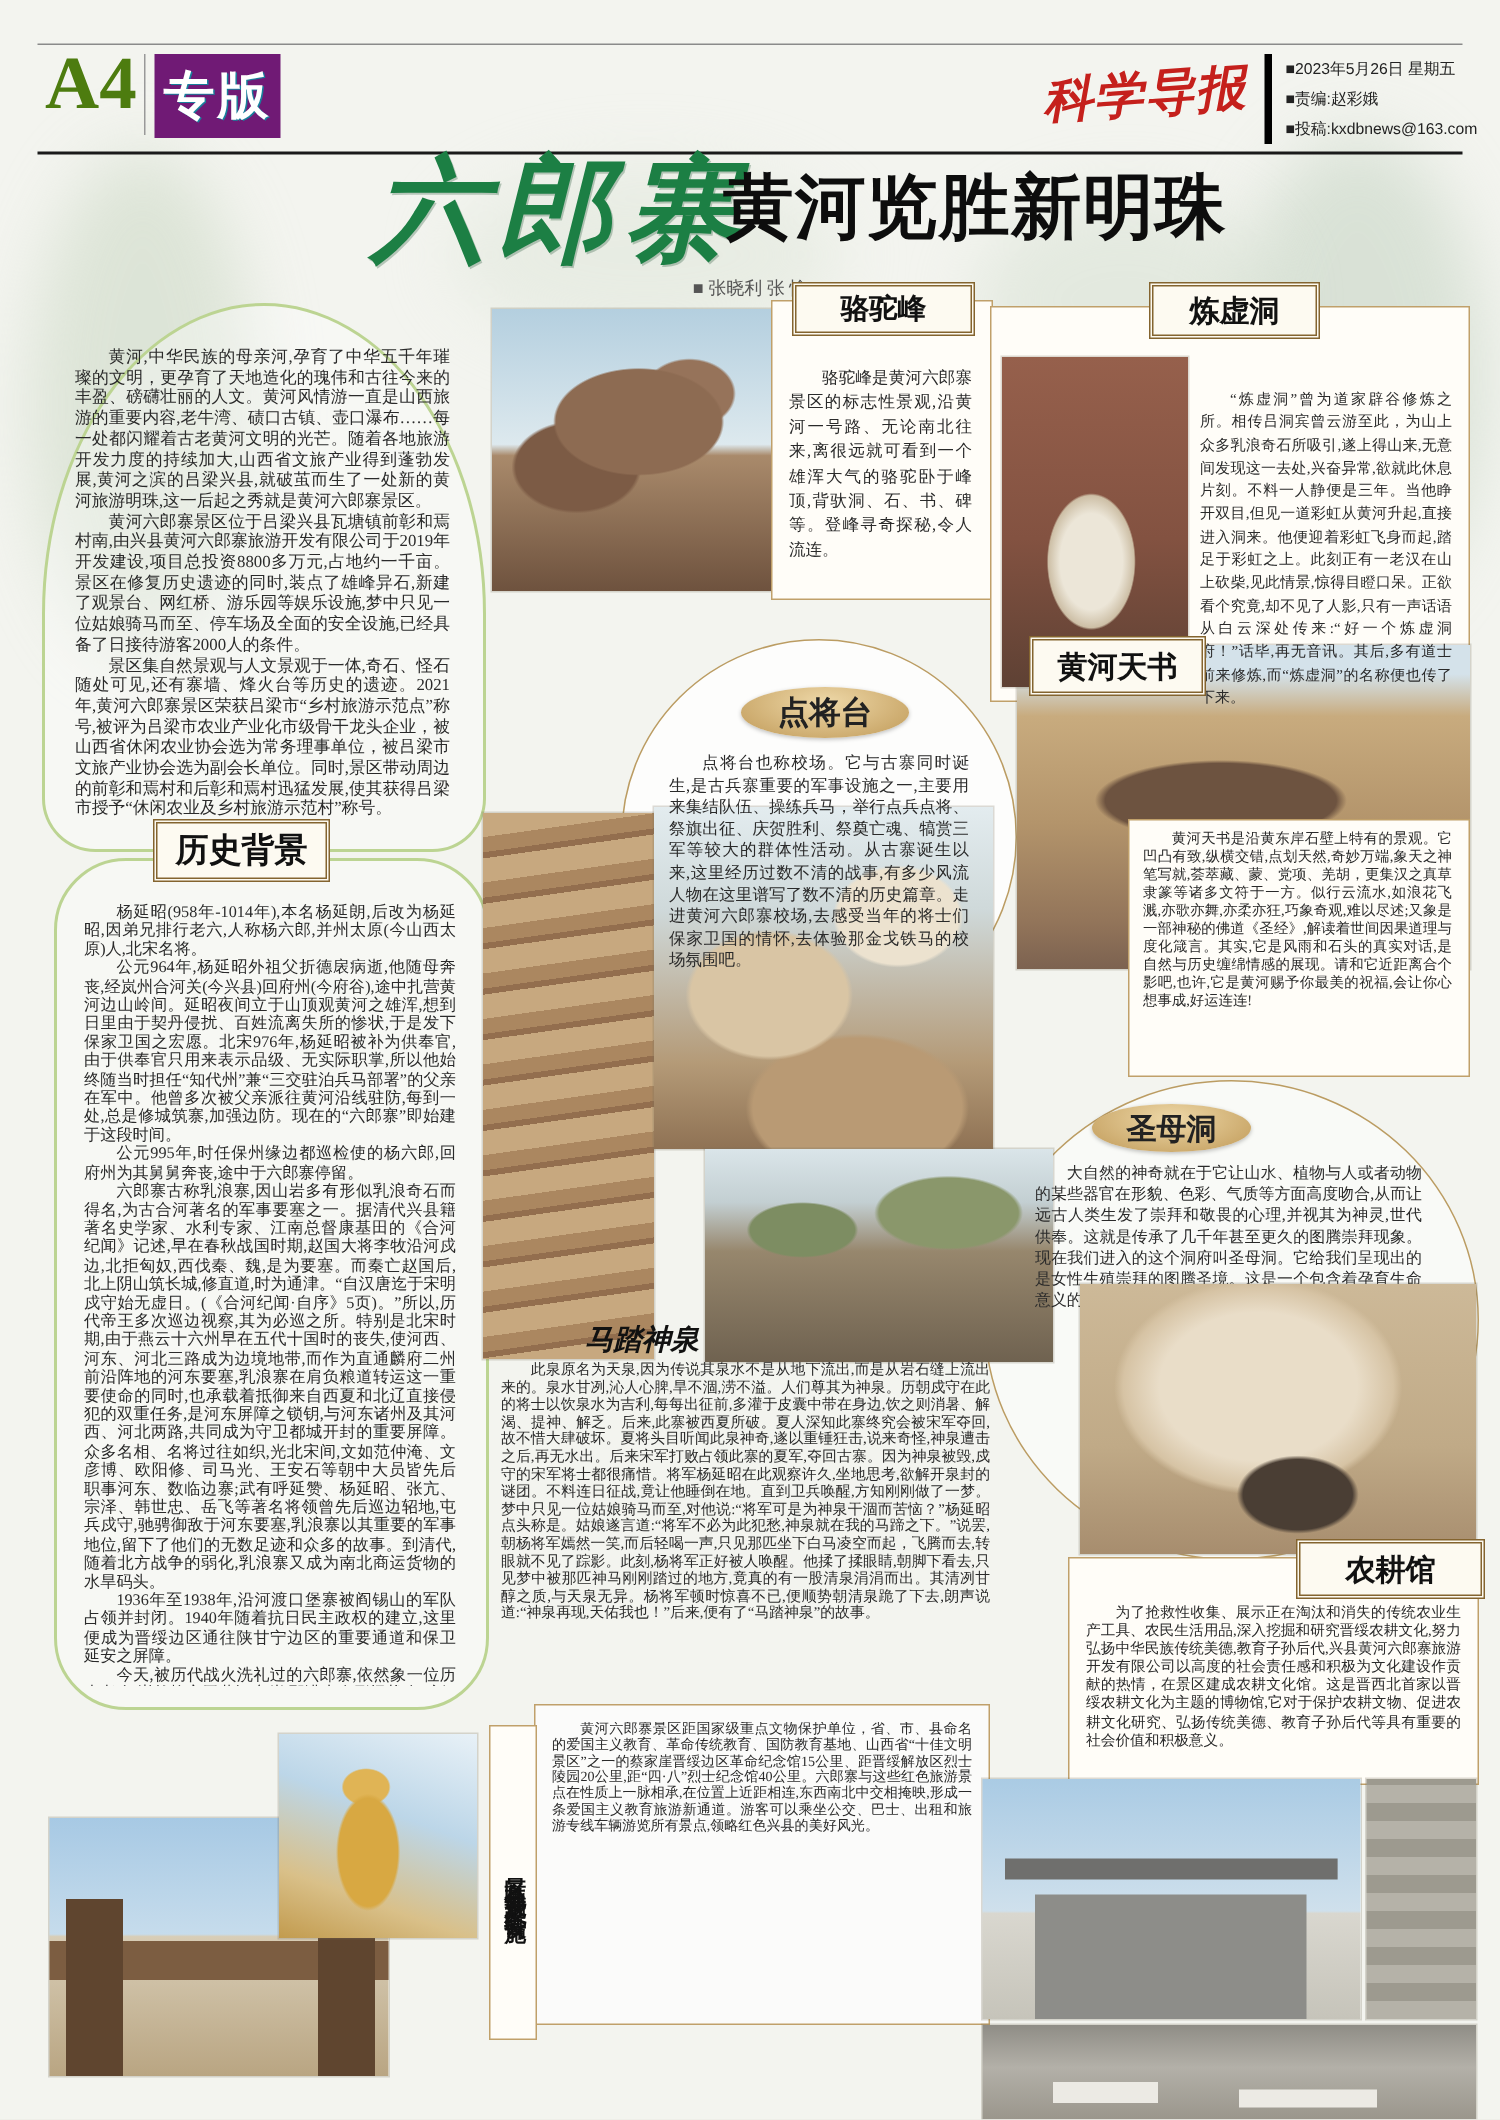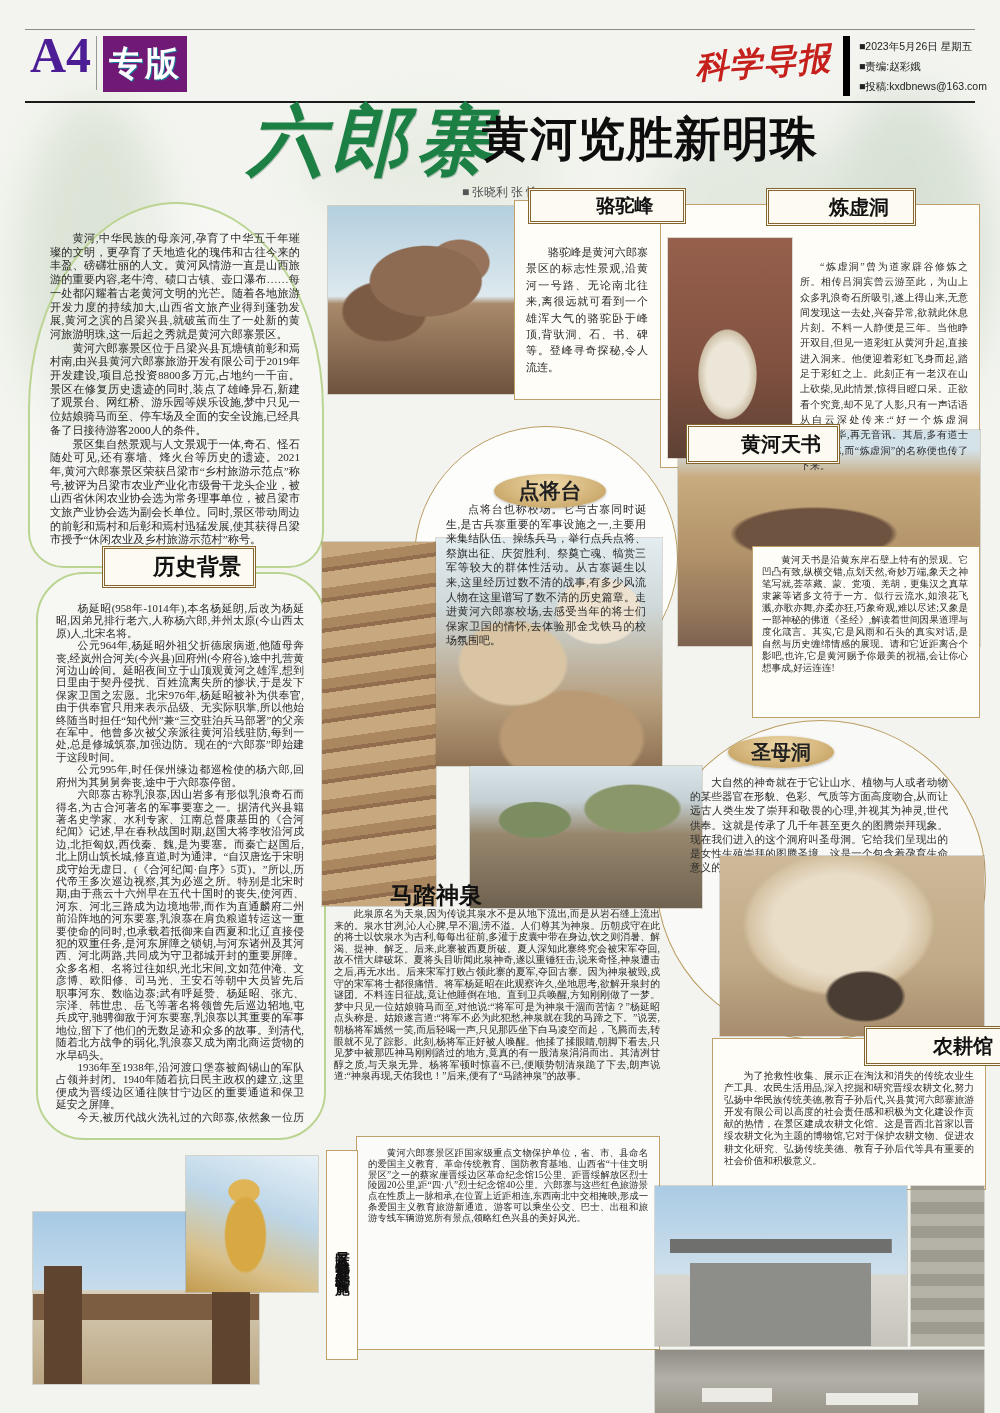--- a/index.html
+++ b/index.html
@@ -2,42 +2,42 @@
 <html><head>
 <meta charset="utf-8">
 <style>
   html,body{margin:0;padding:0;background:#e9eae4;}
   #page{position:relative;width:1000px;height:1413px;margin:0 auto;overflow:hidden;
         background:#f3f4ef;font-family:"Liberation Serif","DejaVu Serif",serif;color:#2a2a2a;}
   .abs{position:absolute;}
   .blob{position:absolute;border-radius:50%;filter:blur(22px);z-index:0;}
   .rule{position:absolute;background:#333;z-index:2;}
   
-  #a4{left:30px;top:30px;font-size:50px;font-weight:bold;color:#4c1d95;z-index:3;line-height:1;}
+  #a4{left:30px;top:30px;font-size:50px;font-weight:bold;color:#4d7c0f;z-index:3;line-height:1;}
   #hdr-div{left:96px;top:36px;width:1px;height:54px;background:#999;z-index:3;}
   #zhuanban{left:103px;top:36px;width:84px;height:56px;background:#701a75;z-index:3;
             display:flex;align-items:center;justify-content:center;color:#fff;
             font-size:34px;font-weight:bold;letter-spacing:2px;
             font-family:"Liberation Sans","DejaVu Sans",sans-serif;text-shadow:1px 1px 0 #18809c;}
   #masthead{left:695px;top:40px;width:160px;color:#c5201c;font-size:33px;font-weight:bold;
             font-style:italic;transform:rotate(-4deg);z-index:3;letter-spacing:1px;}
-  #hdr-info{left:843px;top:36px;width:132px;border-left:7px solid #000000;padding-left:9px;
+  #hdr-info{left:843px;top:36px;width:132px;border-left:5px solid #000000;padding-left:9px;
             font-size:10.5px;line-height:20px;color:#222;z-index:3;
             font-family:"Liberation Sans","DejaVu Sans",sans-serif;}
   
   #callig{left:248px;top:103px;font-size:76px;font-weight:bold;font-style:italic;
           color:#1c7f44;z-index:3;letter-spacing:8px;line-height:1;
           text-shadow:1px 1px 0 rgba(0,60,25,.25);}
   #mainline{left:482px;top:116px;font-size:47px;font-weight:800;color:#0d0d0d;z-index:3;
             letter-spacing:1px;line-height:1;}
   #byline{left:380px;top:184px;width:240px;text-align:center;font-size:12px;color:#555;z-index:3;}
   
   .panel{position:absolute;background:#fffdf8;border:1px solid #c0a06a;z-index:2;}
   .tbox{position:absolute;background:#fdfaf1;border:3px double #84642f;z-index:4;
-        display:flex;align-items:center;justify-content:center;font-weight:bold;color:#111;padding-left:36px;}
+        display:flex;align-items:center;justify-content:center;font-weight:bold;color:#111;}
   .etitle{position:absolute;border-radius:50%;z-index:4;display:flex;align-items:center;
           justify-content:center;font-weight:bold;color:#222;
           background:radial-gradient(ellipse at 50% 30%,#eed8a8,#c09a58);
           box-shadow:0 1px 3px rgba(0,0,0,.25);}
   .circle{position:absolute;border-radius:50%;border:1px solid #bb9c62;z-index:1;}
   .txt{position:absolute;text-align:justify;z-index:3;overflow:hidden;}
   .txt p{margin:0;text-indent:2em;}
   .greenbox{position:absolute;border:2px solid #bcd492;z-index:1;background:rgba(255,255,255,.35);}
   .photo{position:absolute;z-index:2;box-shadow:0 0 0 1px rgba(120,110,90,.25);}
   
@@ -47,21 +47,21 @@
   #lianxu-txt{left:800px;top:240px;width:168px;height:218px;font-size:10px;line-height:15.3px;margin-top:19px;}
   #djt-txt{left:446px;top:502px;width:200px;height:172px;font-size:11px;line-height:14.6px;}
   #tianshu-txt{left:762px;top:554px;width:206px;height:152px;font-size:9.6px;line-height:12px;}
   #shengmu-txt{left:690px;top:776px;width:258px;height:158px;font-size:10.6px;line-height:14.2px;}
   #mata-txt{left:334px;top:908px;width:326px;height:186px;font-size:9.9px;line-height:11.6px;}
   #nonggeng-txt{left:724px;top:1070px;width:250px;height:112px;font-size:9.8px;line-height:12.1px;}
   #other-txt{left:368px;top:1148px;width:280px;height:192px;font-size:9.4px;line-height:10.8px;}
   #vtitle{left:326px;top:1150px;width:30px;height:208px;border:1px solid #c0a06a;background:#fffdf8;
           z-index:3;display:flex;align-items:center;justify-content:center;}
   #vtitle span{writing-mode:vertical-rl;font-size:14.5px;font-weight:bold;letter-spacing:3px;color:#111;}
-  #mata-title{left:390px;top:880px;font-size:23px;font-weight:bold;z-index:3;color:#111;}
+  #mata-title{left:390px;top:880px;font-size:19px;font-weight:bold;z-index:3;color:#111;font-style:italic;}
   
   #ph-camel{left:328px;top:206px;width:188px;height:188px;background:
     radial-gradient(95px 60px at 52% 40%,#8d6b52 0 58%,transparent 60%),
     radial-gradient(50px 38px at 70% 30%,#96735a 0 58%,transparent 62%),
     radial-gradient(70px 50px at 30% 56%,#7c5b45 0 58%,transparent 62%),
     linear-gradient(180deg,#b4cfdf 0%,#dde9ee 48%,#a98a6b 52%,#6e523e 100%);}
   #ph-lianxu{left:668px;top:238px;width:124px;height:220px;z-index:3;background:
     radial-gradient(52px 80px at 48% 62%,#ece6d8 0 40%,#cdbfa6 55%,transparent 57%),
     linear-gradient(180deg,#96604c 0%,#835241 55%,#5e4134 100%);}
   #ph-rocks-tall{left:322px;top:542px;width:114px;height:364px;background:
@@ -154,21 +154,21 @@
   </div>
 
   <div class="panel" style="left:660px;top:204px;width:318px;height:262px"></div>
   <div class="tbox" style="left:766px;top:188px;width:108px;height:32px;font-size:20px">炼虚洞</div>
   <div class="photo" id="ph-lianxu"></div>
   <div class="txt" id="lianxu-txt">
     <p>“炼虚洞”曾为道家辟谷修炼之所。相传吕洞宾曾云游至此，为山上众多乳浪奇石所吸引,遂上得山来,无意间发现这一去处,兴奋异常,欲就此休息片刻。不料一人静便是三年。当他睁开双目,但见一道彩虹从黄河升起,直接进入洞来。他便迎着彩虹飞身而起,踏足于彩虹之上。此刻正有一老汉在山上砍柴,见此情景,惊得目瞪口呆。正欲看个究竟,却不见了人影,只有一声话语从白云深处传来:“好一个炼虚洞府！”话毕,再无音讯。其后,多有道士前来修炼,而“炼虚洞”的名称便也传了下来。</p>
   </div>
 
   <div class="circle" style="left:414px;top:426px;width:262px;height:262px;background:rgba(255,255,255,.78)"></div>
-  <div class="etitle" style="left:494px;top:474px;width:112px;height:34px;font-size:21px">点将台</div>
+  <div class="etitle" style="left:494px;top:458px;width:112px;height:34px;font-size:21px">点将台</div>
   <div class="txt" id="djt-txt">
     <p>点将台也称校场。它与古寨同时诞生,是古兵寨重要的军事设施之一,主要用来集结队伍、操练兵马，举行点兵点将、祭旗出征、庆贺胜利、祭奠亡魂、犒赏三军等较大的群体性活动。从古寨诞生以来,这里经历过数不清的战事,有多少风流人物在这里谱写了数不清的历史篇章。走进黄河六郎寨校场,去感受当年的将士们保家卫国的情怀,去体验那金戈铁马的校场氛围吧。</p>
   </div>
 
   <div class="photo" id="ph-tianshu"></div>
   <div class="tbox" style="left:686px;top:424px;width:112px;height:34px;font-size:20px">黄河天书</div>
   <div class="panel" style="left:752px;top:546px;width:226px;height:170px;z-index:3"></div>
   <div class="txt" id="tianshu-txt" style="z-index:4">
     <p>黄河天书是沿黄东岸石壁上特有的景观。它凹凸有致,纵横交错,点划天然,奇妙万端,象天之神笔写就,荟萃藏、蒙、党项、羌胡，更集汉之真草隶篆等诸多文符于一方。似行云流水,如浪花飞溅,亦歌亦舞,亦柔亦狂,巧象奇观,难以尽述;又象是一部神秘的佛道《圣经》,解读着世间因果道理与度化箴言。其实,它是风雨和石头的真实对话,是自然与历史缠绵情感的展现。请和它近距离合个影吧,也许,它是黄河赐予你最美的祝福,会让你心想事成,好运连连!</p>
   </div>

